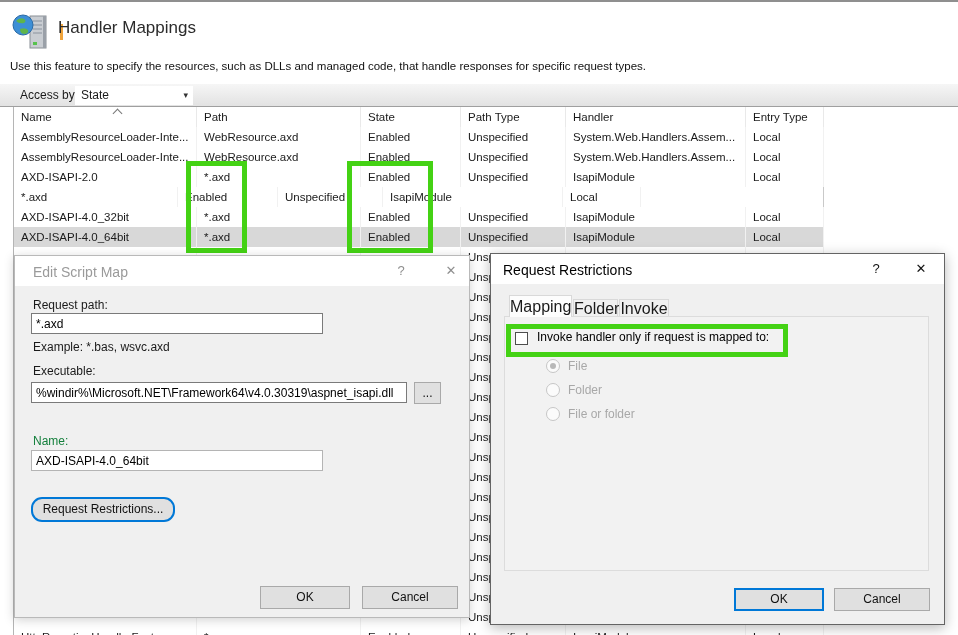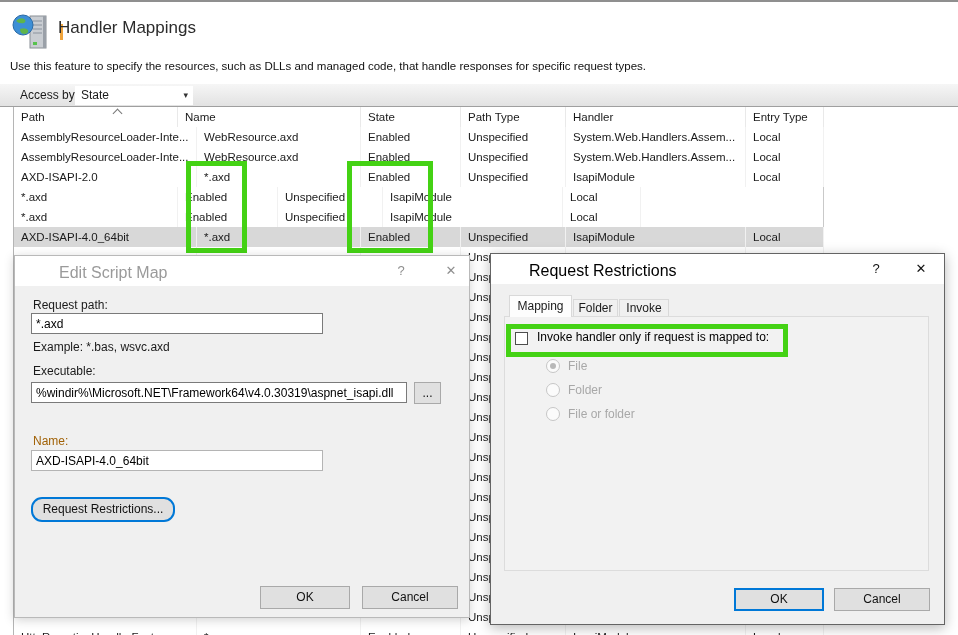--- a/index.html
+++ b/index.html
@@ -40,46 +40,46 @@
     border-top:1px solid #777; border-left:1px solid #777; transform:rotate(45deg); }
 
   
   .hl { border:5px solid #44d214; z-index:3; }
   #hl-path  { left:186px; top:161px; width:61px; height:92px; }
   #hl-state { left:347px; top:161px; width:86px; height:92px; }
 
   
   .dialog { background:#f0f0f0; }
   .titlebar { position:absolute; left:0; top:0; right:0; height:30px; background:#fff; }
-  .titlebar .title { position:absolute; left:18px; top:8px; font-size:16px;margin-left:26px; }
+  .titlebar .title { position:absolute; left:18px; top:8px; font-size:14px; }
   .cap { position:absolute; top:6px; width:20px; height:18px; text-align:center;
     line-height:18px; font-size:13px; }
 
   #dlg-edit { left:14px; top:255px; width:456px; height:363px; z-index:5;
     border:1px solid #b9b9b9; box-shadow:0 2px 10px rgba(0,0,0,.18); }
   #dlg-edit .title { color:#9a9a9a; }
   #dlg-edit .cap { color:#8f8f8f; }
 
   #dlg-rr { left:490px; top:253px; width:455px; height:372px; z-index:6;
     border:1px solid #646464; box-shadow:0 3px 12px rgba(0,0,0,.28); }
   #dlg-rr .title { left:12px; color:#000; }
   #dlg-rr .cap { color:#111; }
 
   .lbl { position:absolute; font-size:12px; }
-  .lbl.gray { color:#a16207; }
+  .lbl.gray { color:#15803d; }
   .tbox { position:absolute; height:21px; border:1px solid #7a7a7a; background:#fff;
     font-family:inherit; font-size:12px; padding:0 4px; color:#000; }
   .tbox.dis { border-color:#b4b4b4; }
   .btn { position:absolute; height:23px; background:#e0e0e0; border:1px solid #a9a9a9;
     font-family:inherit; font-size:12px; text-align:center; line-height:21px; color:#111; }
   .btn.focus { border:2px solid #0078d7; line-height:19px; }
 
   
   .tab { position:absolute; background:#f0f0f0; border:1px solid #d9d9d9;
-    text-align:center; font-size:12px; }
+    text-align:center; font-size:16px; }
   .tab.active { background:#fdfdfd; border-bottom:none; z-index:2; }
   #groupbox { position:absolute; left:13px; top:62px; width:425px; height:255px;
     border:1px solid #dcdcdc; background:#f2f2f2; }
   #hl-check { position:absolute; left:15px; top:70px; width:282px; height:33px; z-index:4; }
   #rr-checkbox { position:absolute; left:24px; top:78px; width:13px; height:13px;
     border:1px solid #4d4d4d; background:#fff; }
   #rr-checklabel { position:absolute; left:46px; top:76px; font-size:12px; color:#000; }
   .radio { position:absolute; width:14px; height:14px; border-radius:50%;
     border:1px solid #c6c6c6; background:#fbfbfb; }
   .radio.sel::after { content:""; position:absolute; left:3px; top:3px; width:6px; height:6px;
@@ -112,22 +112,22 @@
 <div id="toolbar" class="abs">
   <span id="groupby-label">Access by:</span>
   <div id="groupby-select">
     <span>State</span>
     <span class="arrow">▾</span>
   </div>
 </div>
 
 <div id="listview" class="abs">
   <div class="hrow">
+    <span class="cell c0">Name</span>
     <span class="cell c1">Path</span>
-    <span class="cell c0">Name</span>
     <span class="cell c2">State</span>
     <span class="cell c3">Path Type</span>
     <span class="cell c4">Handler</span>
     <span class="cell c5">Entry Type</span>
     <span id="sort-caret"></span>
   </div>
   <div id="rows">
       <div class="trow">
         <span class="cell c0">AssemblyResourceLoader-Inte...</span>
         <span class="cell c1">WebResource.axd</span>
@@ -153,20 +153,21 @@
         <span class="cell c5">Local</span>
       </div>
       <div class="trow">
         <span class="cell c1">*.axd</span>
         <span class="cell c2">Enabled</span>
         <span class="cell c3">Unspecified</span>
         <span class="cell c4">IsapiModule</span>
         <span class="cell c5">Local</span>
       </div>
       <div class="trow">
+        <span class="cell c0">AXD-ISAPI-4.0_32bit</span>
         <span class="cell c1">*.axd</span>
         <span class="cell c2">Enabled</span>
         <span class="cell c3">Unspecified</span>
         <span class="cell c4">IsapiModule</span>
         <span class="cell c5">Local</span>
       </div>
       <div class="trow selected">
         <span class="cell c0">AXD-ISAPI-4.0_64bit</span>
         <span class="cell c1">*.axd</span>
         <span class="cell c2">Enabled</span>

